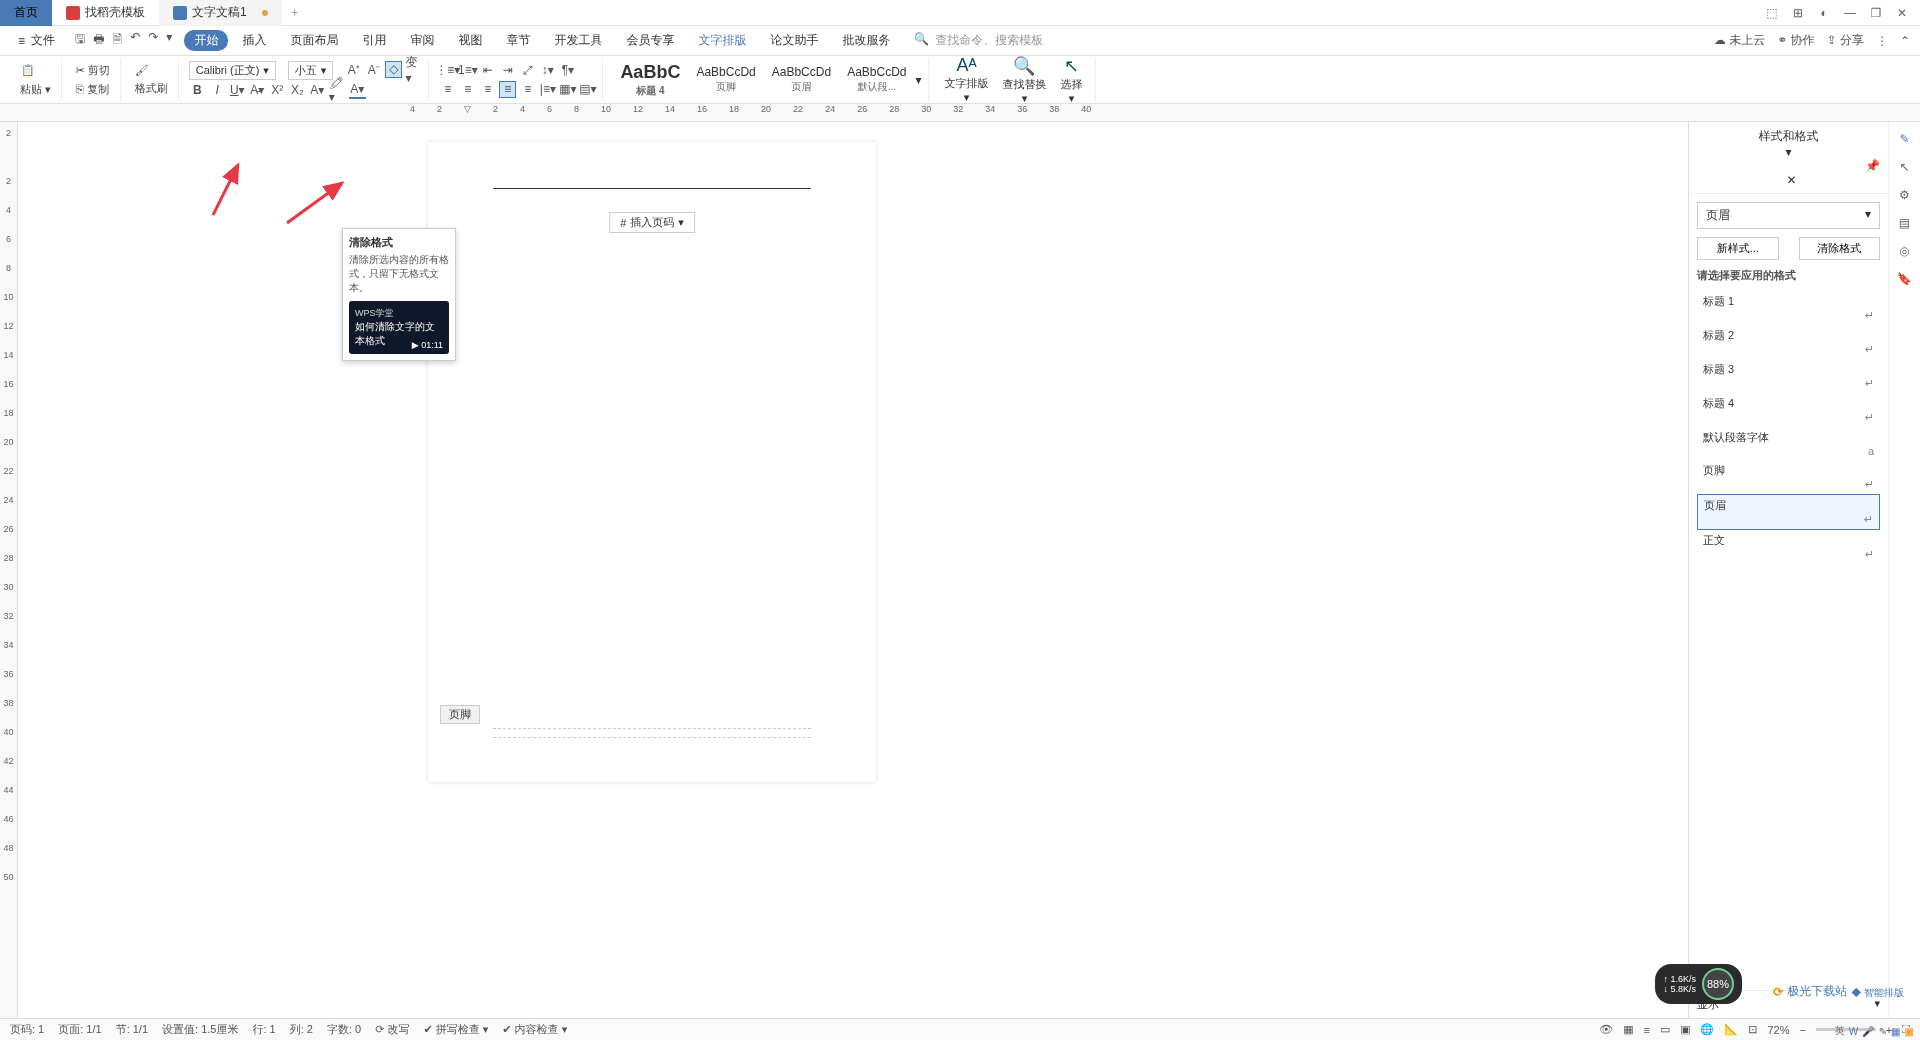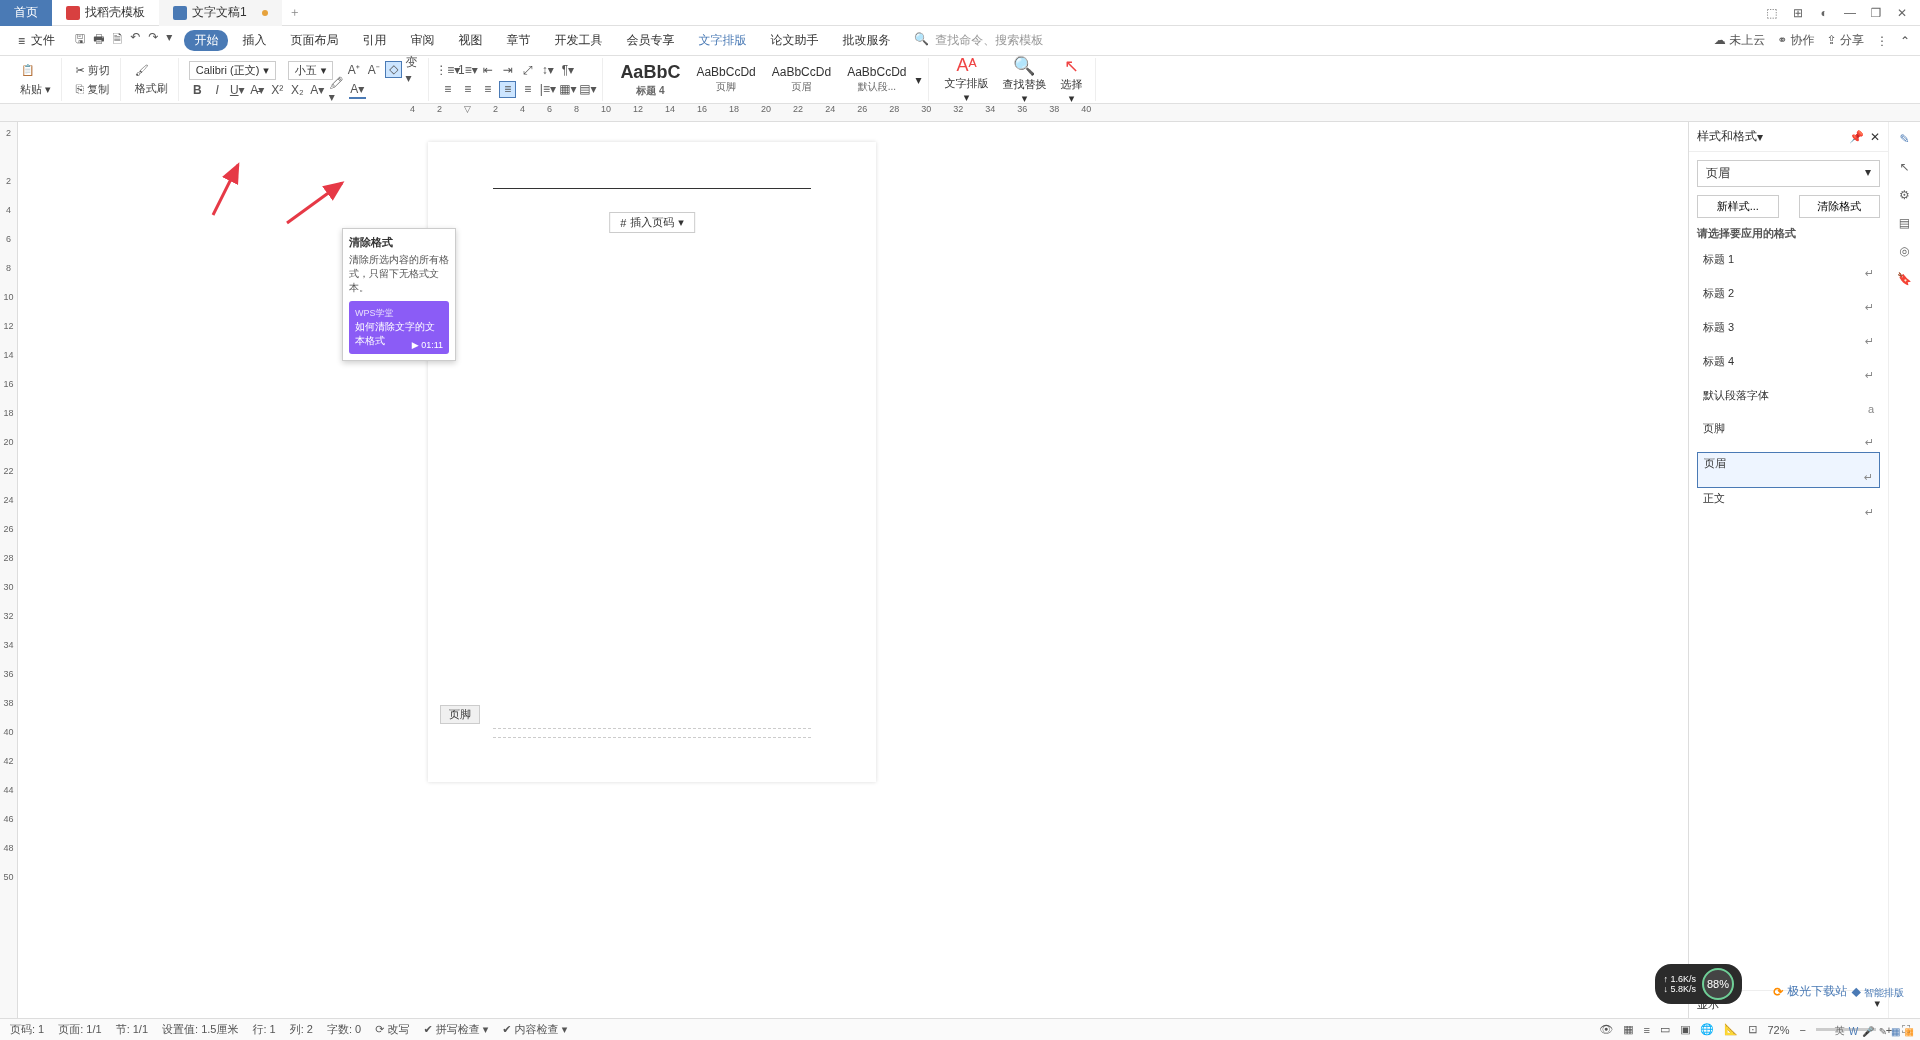--- a/index.html
+++ b/index.html
@@ -1,21 +1,21 @@
 <!DOCTYPE html>
 <html><head>
 <meta charset="utf-8">
 <style>
 * { margin: 0; padding: 0; box-sizing: border-box; font-family: "Microsoft YaHei", sans-serif; }
 body { background: #fff; font-size: 12px; color: #333; overflow: hidden; }
 
 
 .tabs { height: 26px; display: flex; align-items: center; background: #fff; border-bottom: 1px solid #e0e0e0; }
 .tab { padding: 0 14px; height: 26px; display: flex; align-items: center; gap: 5px; cursor: pointer; }
-.tab.active { background: #4a7ab5; color: #ffffff; }
+.tab.active { background: #4a7ab5; color: #000000; }
 .tab.doc { background: #f5f5f5; }
 .tab-icon { width: 14px; height: 14px; border-radius: 2px; }
 .tab-red { background: #d84040; }
 .tab-blue { background: #4a7ab5; }
 .tab-add { width: 26px; text-align: center; color: #888; }
 .dot-unsaved { width: 6px; height: 6px; border-radius: 50%; background: #e6a23c; margin-left: 10px; }
 .window-controls { margin-left: auto; display: flex; gap: 2px; padding-right: 6px; }
 .wc { width: 24px; height: 20px; display: flex; align-items: center; justify-content: center; color: #666; }
 
 
@@ -35,47 +35,47 @@
 .tb-btn { display: flex; align-items: center; gap: 3px; padding: 1px 4px; color: #444; font-size: 11px; }
 .tb-icon { width: 16px; height: 16px; display: inline-flex; align-items: center; justify-content: center; }
 .tb-sel { border: 1px solid #ccc; padding: 1px 6px; font-size: 11px; display: flex; align-items: center; gap: 4px; min-width: 70px; }
 .tb-icons { display: flex; gap: 3px; }
 .tb-icons span { width: 17px; height: 17px; display: inline-flex; align-items: center; justify-content: center; color: #555; cursor: pointer; }
 .hl { background: #cce5ff; border: 1px solid #4a7ab5; }
 .style-box { text-align: center; padding: 2px 6px; border: 1px solid transparent; }
 .style-box.big { font-size: 18px; font-weight: bold; }
 .style-box .label { font-size: 10px; color: #666; margin-top: 1px; }
 .tb-vert { display: flex; flex-direction: column; align-items: center; padding: 0 6px; font-size: 11px; }
-.tb-vert .icon { font-size: 18px; color: #ef4444; }
+.tb-vert .icon { font-size: 18px; color: #0c4a6e; }
 
 
 .ruler-h { height: 18px; background: #f8f8f8; border-bottom: 1px solid #ddd; position: relative; font-size: 9px; color: #666; }
 .ruler-h .marks { position: absolute; left: 410px; display: flex; gap: 22px; }
 
 
 .workspace { display: flex; height: calc(100vh - 26px - 30px - 48px - 18px - 22px); }
 .ruler-v { width: 18px; background: #f8f8f8; border-right: 1px solid #ddd; font-size: 9px; color: #666; display: flex; flex-direction: column; align-items: center; gap: 19px; padding-top: 6px; }
 .canvas { flex: 1; background: #fff; position: relative; overflow: hidden; }
 .page { position: absolute; left: 410px; top: 20px; width: 448px; height: 640px; background: #fff; box-shadow: 0 0 4px rgba(0,0,0,0.15); }
 .header-line { position: absolute; top: 46px; left: 65px; right: 65px; border-bottom: 1px solid #333; }
 .insert-pg { position: absolute; top: 70px; left: 50%; transform: translateX(-50%); border: 1px solid #ccc; padding: 2px 10px; font-size: 11px; display: flex; gap: 4px; align-items: center; }
 .footer-tag { position: absolute; bottom: 58px; left: 12px; background: #f0f0f0; border: 1px solid #ccc; padding: 1px 8px; font-size: 11px; }
 .footer-line { position: absolute; bottom: 44px; left: 65px; right: 65px; border-top: 1px dashed #ccc; border-bottom: 1px dashed #ccc; height: 10px;}
 
 
 .tooltip { position: absolute; left: 324px; top: 106px; width: 114px; background: #fff; border: 1px solid #ccc; box-shadow: 0 2px 6px rgba(0,0,0,0.2); padding: 6px; z-index: 100; }
 .tooltip .title { font-weight: bold; font-size: 11px; margin-bottom: 3px; }
 .tooltip .desc { font-size: 10px; color: #555; line-height: 1.4; }
-.tooltip .video { margin-top: 6px; background: #8b5cf6; color: #fff; padding: 6px; border-radius: 3px; position: relative; font-size: 10px; }
+.tooltip .video { margin-top: 6px; background: #0f172a; color: #fff; padding: 6px; border-radius: 3px; position: relative; font-size: 10px; }
 .tooltip .video .sub { font-size: 9px; opacity: 0.8; }
 .tooltip .video .time { position: absolute; bottom: 4px; right: 6px; font-size: 9px; }
 
 
 .right-panel { width: 200px; border-left: 1px solid #ddd; display: flex; flex-direction: column; }
-.rp-header { padding: 6px 8px; border-bottom: 1px solid #eee; display: flex; align-items: center; }
+.rp-header { padding: 6px 8px; border-bottom: 1px solid #eee; display: flex; align-items: center; flex-direction: column; }
 .rp-header .close { margin-left: auto; }
 .rp-sel { margin: 8px; border: 1px solid #ccc; padding: 4px 8px; display: flex; }
 .rp-btns { display: flex; gap: 20px; padding: 0 8px; }
 .rp-btns button { flex: 1; border: 1px solid #ccc; background: #fff; padding: 3px 0; font-size: 11px; }
 .rp-label { padding: 8px; color: #555; font-size: 11px; font-weight: bold; }
 .rp-list { padding: 0 8px; flex: 1; overflow: auto; }
 .rp-item { padding: 3px 6px; display: flex; font-size: 11px; flex-direction: column; }
 .rp-item .return { margin-left: auto; color: #888; }
 .rp-item.sel { border: 1px solid #4a7ab5; background: #eef5ff; }
 .rp-footer { padding: 6px 8px; border-top: 1px solid #eee; display: flex; font-size: 11px; }

